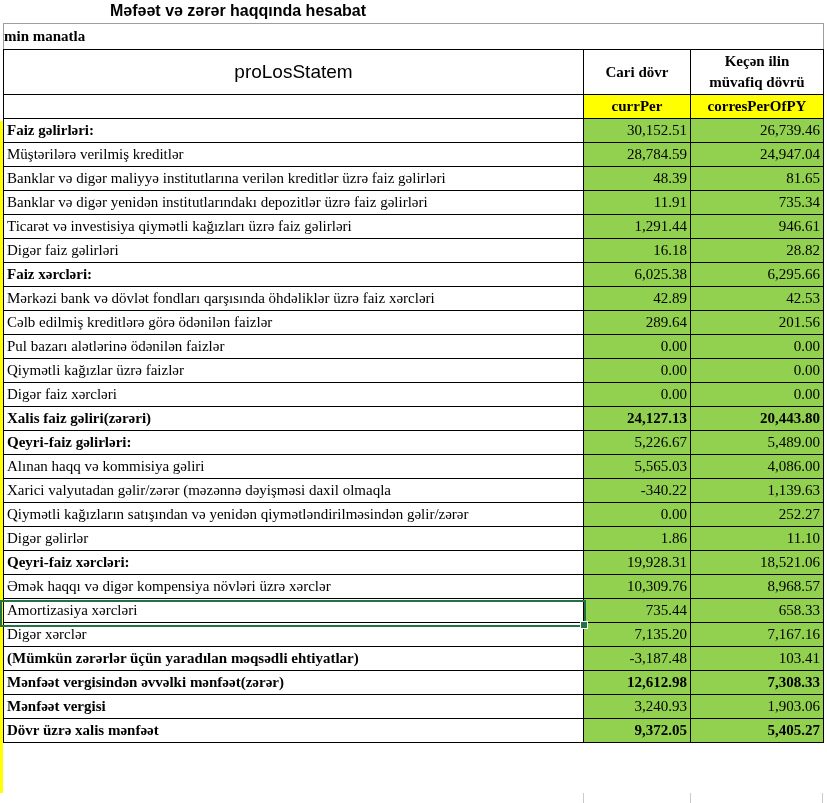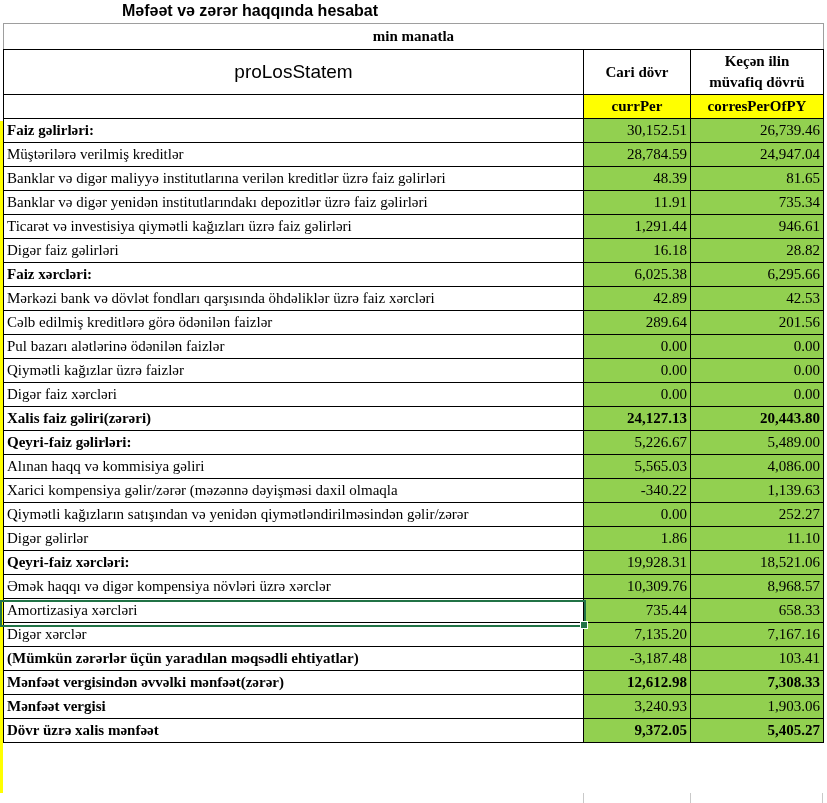--- a/index.html
+++ b/index.html
@@ -9,35 +9,35 @@
     --grid:#000000;
     --lightgrid:#c9c9c9;
   }
   html,body{margin:0;padding:0;background:#fff;}
   body{
     width:827px;height:803px;position:relative;overflow:hidden;
     font-family:"Liberation Serif","DejaVu Serif",serif;
     color:#000;
   }
   .title{
-    position:absolute;left:122px;top:2px;
+    position:absolute;left:110px;top:2px;
     font-family:"Liberation Sans","DejaVu Sans",sans-serif;
     font-weight:bold;font-size:16px;white-space:nowrap;
   }
   table.sheet{
     position:absolute;left:3px;top:23px;width:820px;
     border-collapse:collapse;table-layout:fixed;
   }
   col.c-label{width:580px;}
   col.c-curr{width:107px;}
   col.c-prev{width:133px;}
   td{padding:0;font-size:15px;overflow:hidden;white-space:nowrap;}
   tr.units td{
     height:25px;border:1px solid #9e9e9e;border-bottom:1px solid var(--grid);
-    text-align:center;font-weight:bold;background:#fff;
+    text-align:left;font-weight:bold;background:#fff;
   }
   tr.head td{
     height:44px;border:1px solid var(--grid);
     text-align:center;vertical-align:middle;background:#fff;white-space:normal;
   }
   td.namecell{
     background:var(--yellow);
     font-family:"Liberation Sans","DejaVu Sans",sans-serif;
     font-size:19px;font-weight:normal;
   }
@@ -171,21 +171,21 @@
         <td class="label b">Qeyri-faiz gəlirləri:</td>
         <td class="val">5,226.67</td>
         <td class="val">5,489.00</td>
       </tr>
       <tr>
         <td class="label">Alınan haqq və kommisiya gəliri</td>
         <td class="val">5,565.03</td>
         <td class="val">4,086.00</td>
       </tr>
       <tr>
-        <td class="label">Xarici kompensiya gəlir/zərər (məzənnə dəyişməsi daxil olmaqla</td>
+        <td class="label">Xarici valyutadan gəlir/zərər (məzənnə dəyişməsi daxil olmaqla</td>
         <td class="val">-340.22</td>
         <td class="val">1,139.63</td>
       </tr>
       <tr>
         <td class="label">Qiymətli kağızların satışından və yenidən qiymətləndirilməsindən gəlir/zərər</td>
         <td class="val">0.00</td>
         <td class="val">252.27</td>
       </tr>
       <tr>
         <td class="label">Digər gəlirlər</td>

